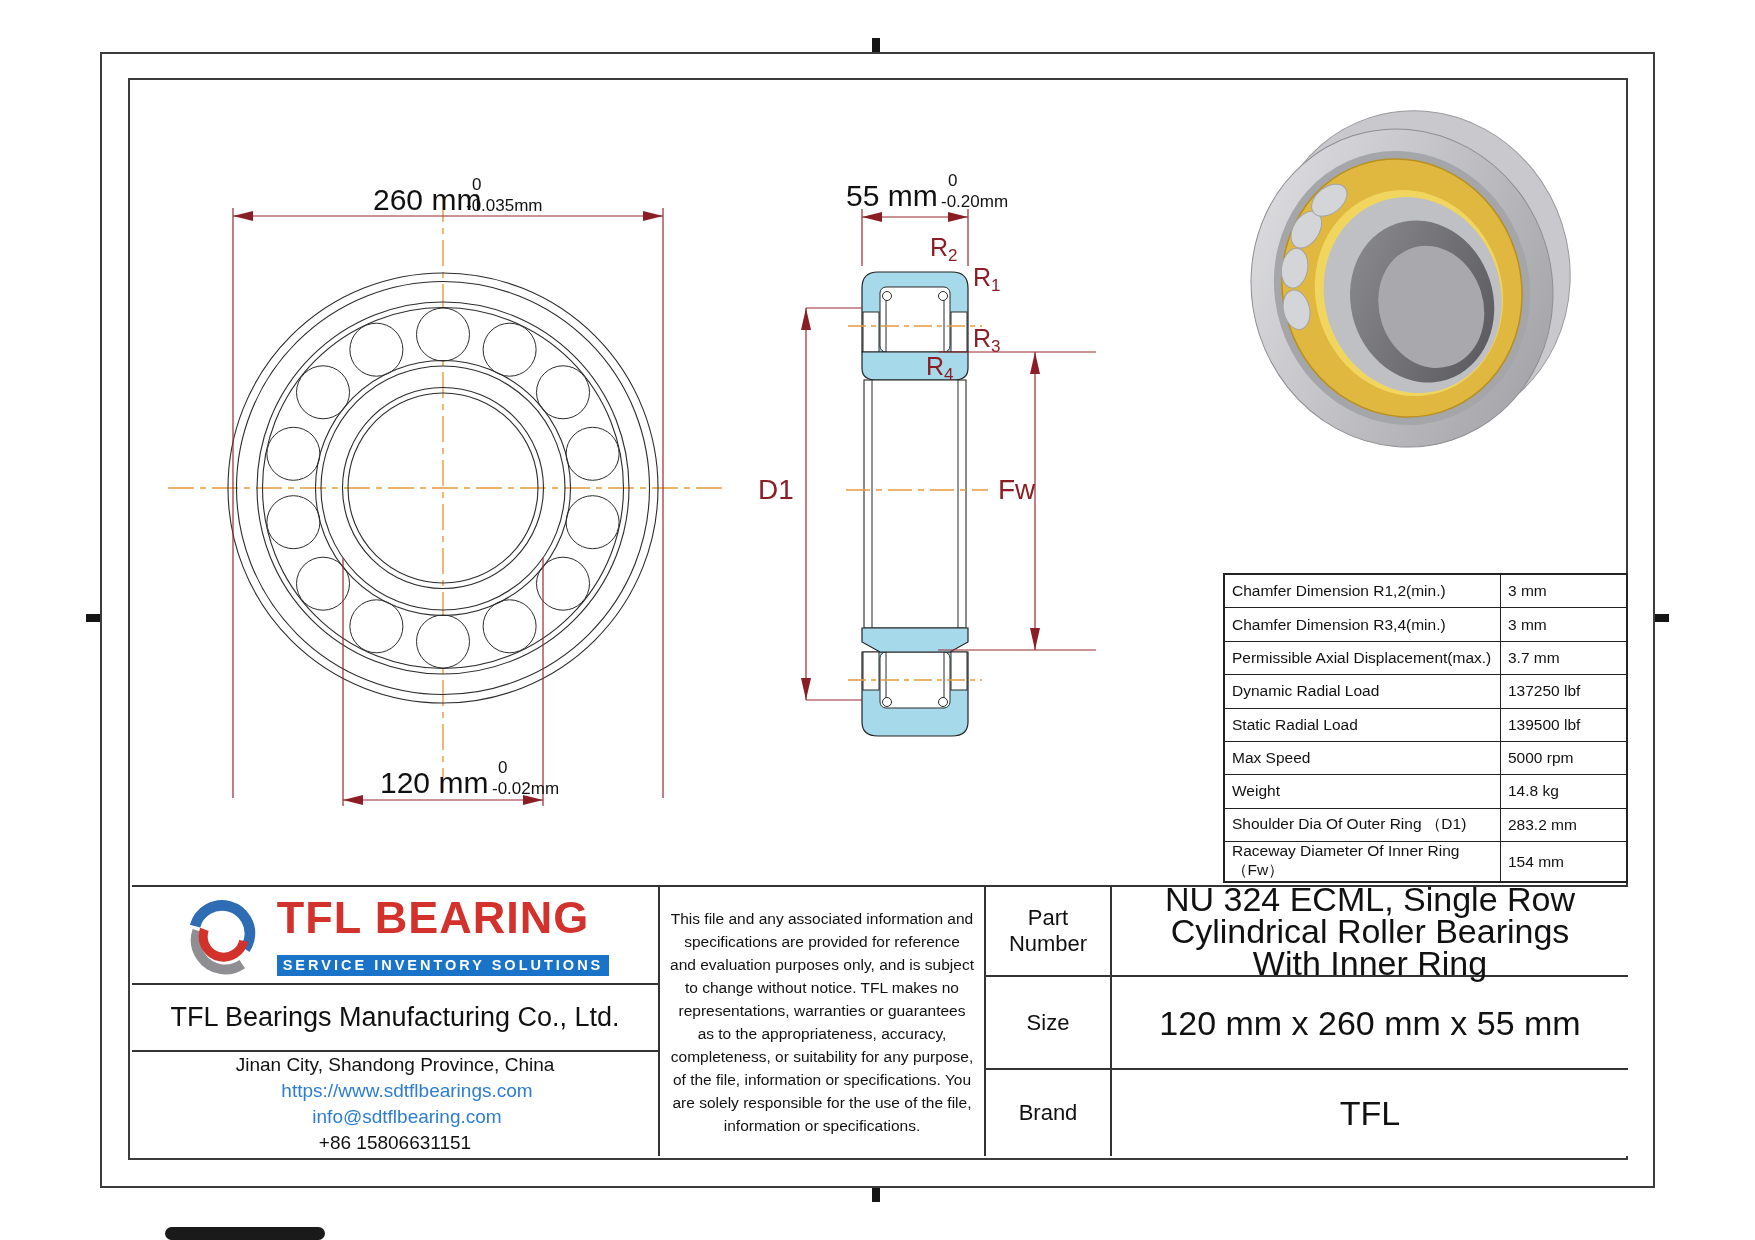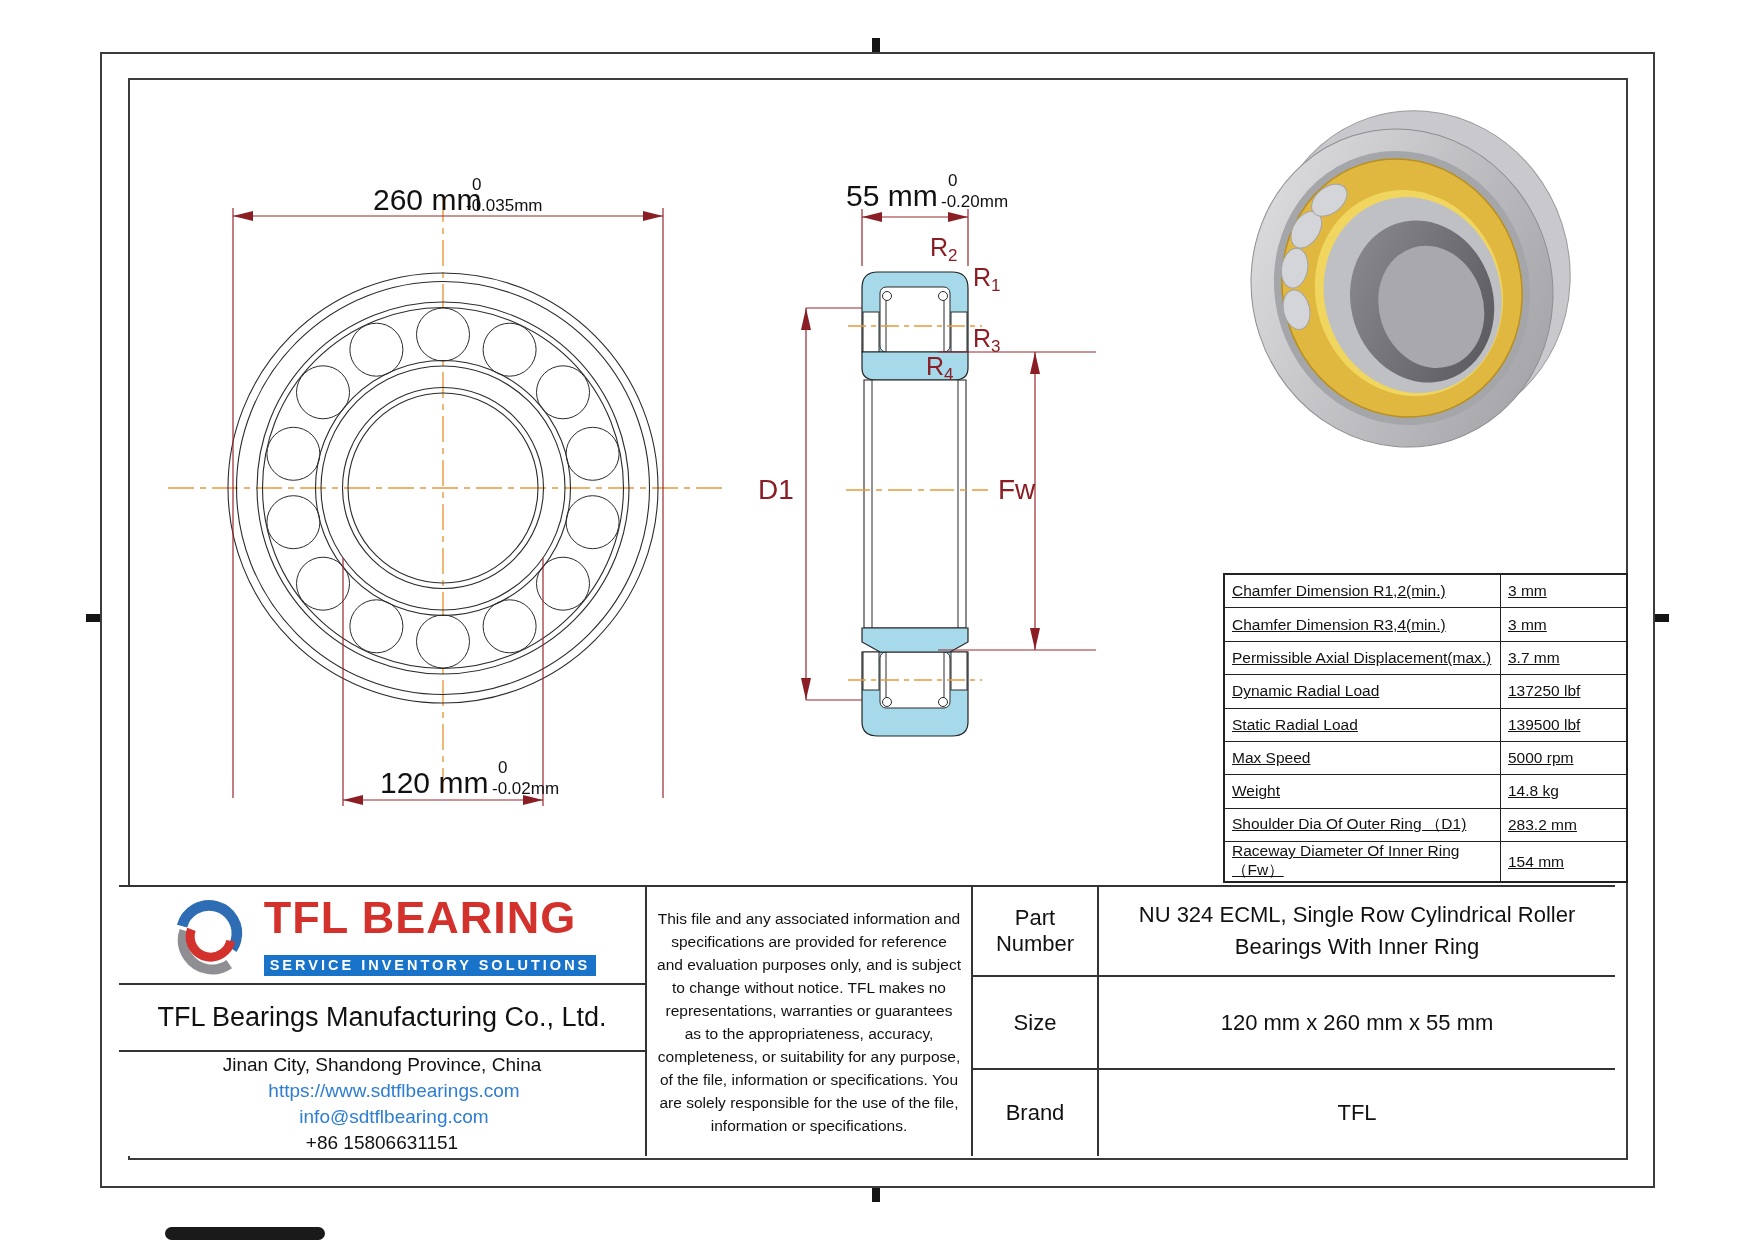--- a/index.html
+++ b/index.html
@@ -4,26 +4,26 @@
 <style>
   html,body{margin:0;padding:0;width:1755px;height:1240px;background:#fff;overflow:hidden;
     font-family:"Liberation Sans", sans-serif;color:#111;}
   .abs{position:absolute;}
   #outer-frame{left:100px;top:52px;width:1551px;height:1132px;border:2px solid #3c3c3c;}
   #inner-frame{left:128px;top:78px;width:1496px;height:1078px;border:2px solid #3c3c3c;}
   .regmark{background:#151515;}
   
   #spec-table{left:1223px;top:573px;width:405px;height:310px;border:2px solid #222;
     display:flex;flex-direction:column;background:#fff;box-sizing:border-box;}
-  .srow{flex:1;display:flex;align-items:stretch;text-decoration:underline;}
+  .srow{flex:1;display:flex;align-items:stretch;}
   .srow:not(:last-child){border-bottom:1px solid #222;}
   .sl{width:268px;display:flex;align-items:center;padding-left:7px;font-size:15.5px;}
   .sv{flex:1;border-left:1px solid #222;display:flex;align-items:center;padding-left:7px;font-size:15.5px;}
   
-  #footer{left:119px;top:885px;width:1496px;height:271px;border-top:2px solid #333;
+  #footer{left:132px;top:885px;width:1496px;height:271px;border-top:2px solid #333;
     display:flex;box-sizing:border-box;background:#fff;}
   #footer-left{width:526px;display:flex;flex-direction:column;box-sizing:border-box;}
   #logo-row{height:101px;border-bottom:2px solid #333;display:flex;align-items:center;
     justify-content:center;gap:14px;box-sizing:border-box;}
   #wordmark{display:flex;flex-direction:column;align-items:stretch;}
   #logo-title{font-size:45px;font-weight:bold;color:#D3312C;letter-spacing:1px;line-height:46px;white-space:nowrap;}
   #logo-tagline{background:#1973C8;color:#fff;font-size:14.5px;font-weight:bold;letter-spacing:3px;
     text-align:center;padding:2px 6px 3px 6px;margin-top:14px;white-space:nowrap;}
   #company-row{height:69px;border-bottom:2px solid #333;display:flex;align-items:center;
     justify-content:center;font-size:27px;box-sizing:border-box;}
@@ -31,21 +31,21 @@
     font-size:19px;line-height:26px;}
   .weblink{color:#2D7DD2;text-decoration:none;margin-left:24px;}
   #footer-mid{width:328px;border-left:2px solid #333;border-right:2px solid #333;box-sizing:border-box;
     display:flex;align-items:center;justify-content:center;}
   #disclaimer{font-size:15.5px;line-height:23px;text-align:center;padding:4px 10px;}
   #footer-right{flex:1;display:flex;flex-direction:column;}
   .frow{display:flex;box-sizing:border-box;}
   .frow:not(:last-child){border-bottom:2px solid #333;}
   .frow-label{width:126px;border-right:2px solid #333;display:flex;align-items:center;
     justify-content:center;font-size:22px;box-sizing:border-box;text-align:center;}
-  .frow-value{flex:1;display:flex;align-items:center;justify-content:center;font-size:22px;
+  .frow-value{flex:1;display:flex;align-items:center;justify-content:center;font-size:34px;
     text-align:center;line-height:32px;padding:0 34px;}
   
   text{font-family:"Liberation Sans", sans-serif;}
   .dimtxt{fill:#111;font-size:30px;}
   .toltxt{fill:#111;font-size:17px;}
   .redlbl{fill:#8B1E25;font-size:25px;}
 </style>
 </head>
 <body>
 

